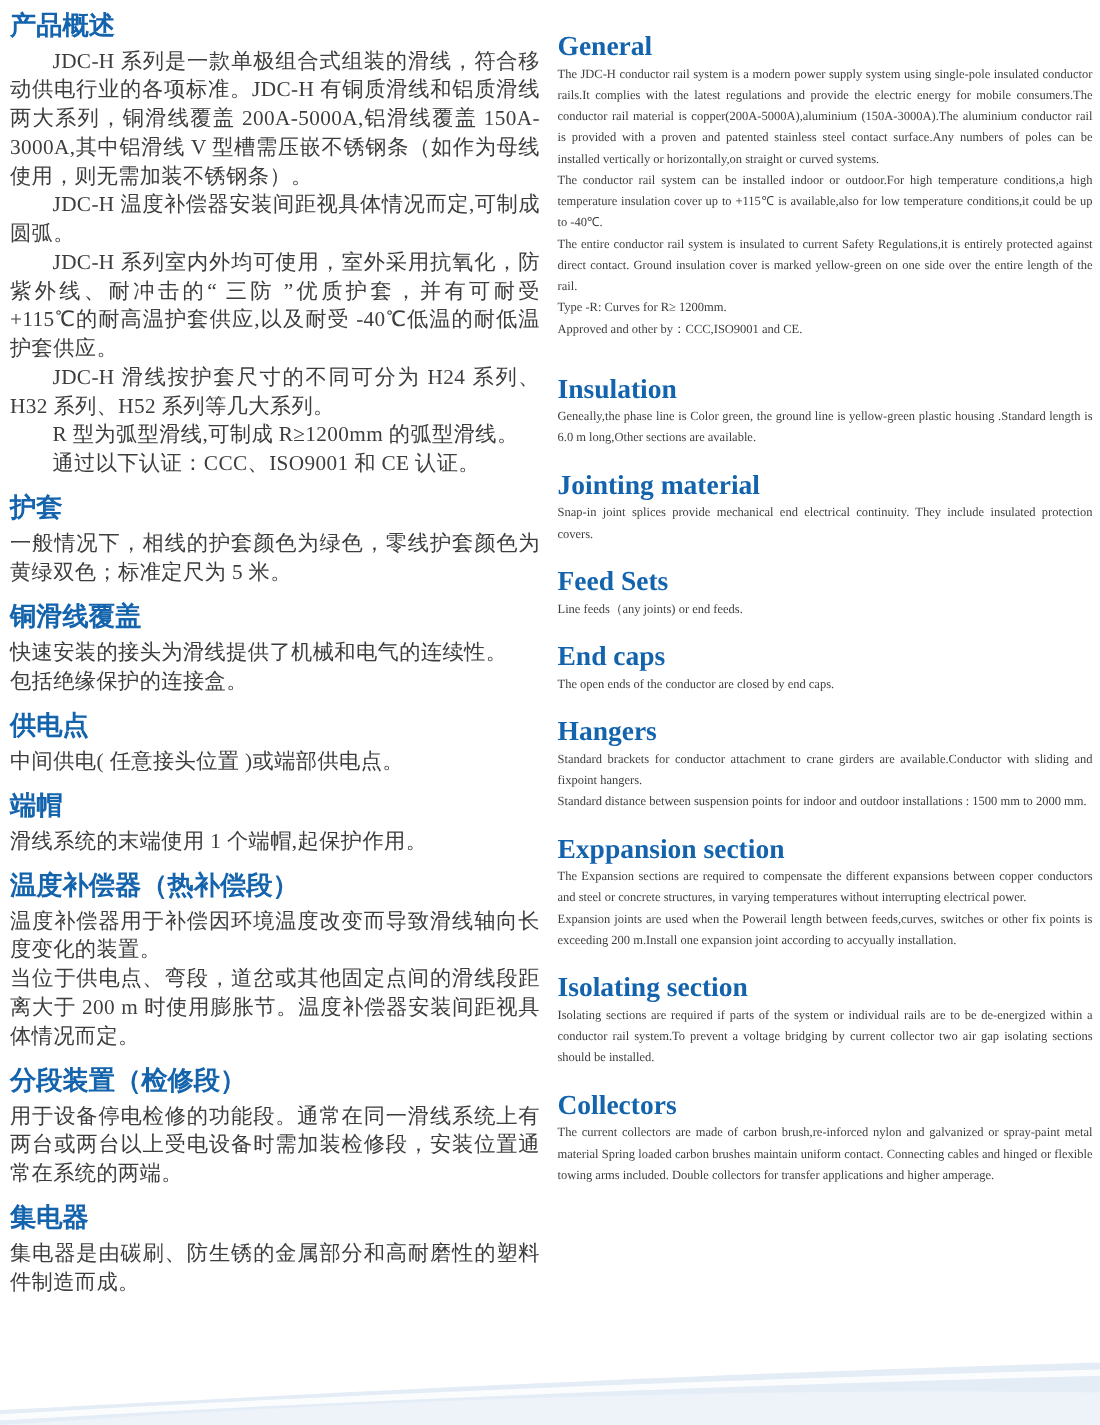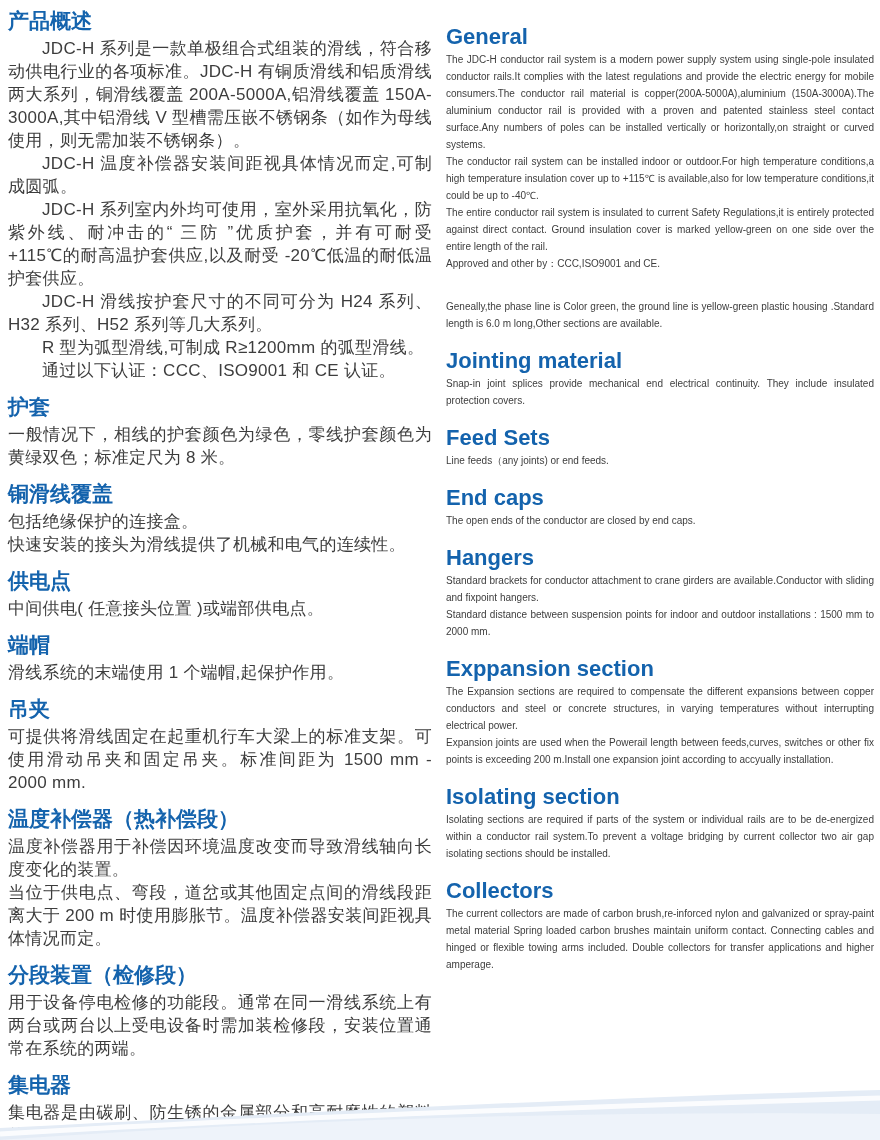--- a/index.html
+++ b/index.html
@@ -1,21 +1,21 @@
 <!DOCTYPE html>
 <html style="--accent: #1463ad; --body-text: #3d3d3d;"><head>
 <meta charset="utf-8">
 <style>
   html,body { margin:0; padding:0; background:#ffffff; }
   .page {
     position:relative;
     width:880px; height:1140px;
     background:#ffffff;
     overflow:hidden;
-    font-family:Liberation Sans, sans-serif;
+    font-family:Liberation Serif, serif;
     color:var(--body-text,#3d3d3d);
   }
   .col { position:absolute; top:8px; }
   .col-left  { left:8px;  width:424px; }
   .col-right { left:446px; width:428px; }
 
   section { margin:0 0 12px 0; }
   .col-right section { margin:16px 0 9px 0; }
   .col-right section.gap-after { margin-bottom:26px; }
 
@@ -50,45 +50,41 @@
 </style>
 </head>
 <body>
 
 <div class="page">
   <div class="col col-left" id="col-left">
       <section class="indent">
         <h2>产品概述</h2>
         <p>JDC-H 系列是一款单极组合式组装的滑线，符合移动供电行业的各项标准。JDC-H 有铜质滑线和铝质滑线两大系列，铜滑线覆盖 200A-5000A,铝滑线覆盖 150A-3000A,其中铝滑线 V 型槽需压嵌不锈钢条（如作为母线使用，则无需加装不锈钢条）。</p>
         <p>JDC-H 温度补偿器安装间距视具体情况而定,可制成圆弧。</p>
-        <p>JDC-H 系列室内外均可使用，室外采用抗氧化，防紫外线、耐冲击的“ 三防 ”优质护套，并有可耐受 +115℃的耐高温护套供应,以及耐受 -20℃低温的耐低温护套供应。</p>
+        <p>JDC-H 系列室内外均可使用，室外采用抗氧化，防紫外线、耐冲击的“ 三防 ”优质护套，并有可耐受 +115℃的耐高温护套供应,以及耐受 -40℃低温的耐低温护套供应。</p>
         <p>JDC-H 滑线按护套尺寸的不同可分为 H24 系列、H32 系列、H52 系列等几大系列。</p>
         <p>R 型为弧型滑线,可制成 R≥1200mm 的弧型滑线。</p>
         <p>通过以下认证：CCC、ISO9001 和 CE 认证。</p>
       </section>
       <section>
         <h2>护套</h2>
-        <p>一般情况下，相线的护套颜色为绿色，零线护套颜色为黄绿双色；标准定尺为 8 米。</p>
+        <p>一般情况下，相线的护套颜色为绿色，零线护套颜色为黄绿双色；标准定尺为 5 米。</p>
       </section>
       <section>
         <h2>铜滑线覆盖</h2>
+        <p>快速安装的接头为滑线提供了机械和电气的连续性。</p>
         <p>包括绝缘保护的连接盒。</p>
-        <p>快速安装的接头为滑线提供了机械和电气的连续性。</p>
       </section>
       <section>
         <h2>供电点</h2>
         <p>中间供电( 任意接头位置 )或端部供电点。</p>
       </section>
       <section>
         <h2>端帽</h2>
         <p>滑线系统的末端使用 1 个端帽,起保护作用。</p>
-      </section>
-      <section>
-        <h2>吊夹</h2>
-        <p>可提供将滑线固定在起重机行车大梁上的标准支架。可使用滑动吊夹和固定吊夹。标准间距为 1500 mm - 2000 mm.</p>
       </section>
       <section>
         <h2>温度补偿器（热补偿段）</h2>
         <p>温度补偿器用于补偿因环境温度改变而导致滑线轴向长度变化的装置。</p>
         <p>当位于供电点、弯段，道岔或其他固定点间的滑线段距离大于 200 m 时使用膨胀节。温度补偿器安装间距视具体情况而定。</p>
       </section>
       <section>
         <h2>分段装置（检修段）</h2>
         <p>用于设备停电检修的功能段。通常在同一滑线系统上有两台或两台以上受电设备时需加装检修段，安装位置通常在系统的两端。</p>
       </section>
@@ -96,23 +92,25 @@
         <h2>集电器</h2>
         <p>集电器是由碳刷、防生锈的金属部分和高耐磨性的塑料件制造而成。</p>
       </section>
     </div>
   <div class="col col-right" id="col-right">
       <section class="gap-after">
         <h2>General</h2>
         <p>The JDC-H conductor rail system is a modern power supply system using single-pole insulated conductor rails.It complies with the latest regulations and provide the electric energy for mobile consumers.The conductor rail material is copper(200A-5000A),aluminium (150A-3000A).The aluminium conductor rail is provided with a proven and patented stainless steel contact surface.Any numbers of poles can be installed vertically or horizontally,on straight or curved systems.</p>
         <p>The conductor rail system can be installed indoor or outdoor.For high temperature conditions,a high temperature insulation cover up to +115℃ is available,also for low temperature conditions,it could be up to -40℃.</p>
         <p>The entire conductor rail system is insulated to current Safety Regulations,it is entirely protected against direct contact. Ground insulation cover is marked yellow-green on one side over the entire length of the rail.</p>
+        <p>Type -R: Curves for R≥ 1200mm.</p>
         <p>Approved and other by：CCC,ISO9001 and CE.</p>
       </section>
       <section>
+        <h2>Insulation</h2>
         <p>Geneally,the phase line is Color green, the ground line is yellow-green plastic housing .Standard length is 6.0 m long,Other sections are available.</p>
       </section>
       <section>
         <h2>Jointing material</h2>
         <p>Snap-in joint splices provide mechanical end electrical continuity. They include insulated protection covers.</p>
       </section>
       <section>
         <h2>Feed Sets</h2>
         <p>Line feeds（any joints) or end feeds.</p>
       </section>

